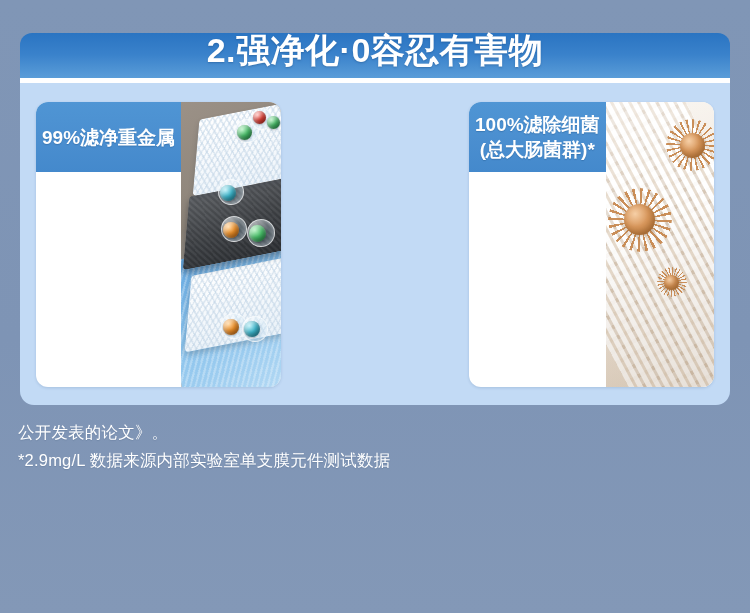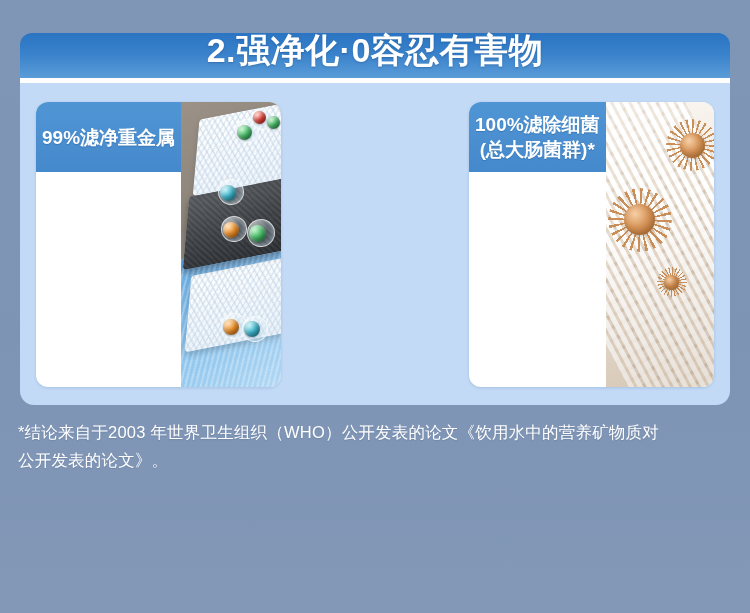--- a/index.html
+++ b/index.html
@@ -378,17 +378,17 @@
             <div class="germ-core"></div>
           </div>
         </div>
       </div>
 
 
     </div>
   </div>
 
   <div class="footnotes">
-    <p class="footnote">*结论来自于2003 年世界卫生组织（WHO）公开发表的论文《饮用水中的营养矿物质对</p>
     <p class="footnote">公开发表的论文》。</p>
+    <p class="footnote">*2.9mg/L 数据来源内部实验室单支膜元件测试数据</p>
   </div>
 
 </div>
 
 </body></html>

